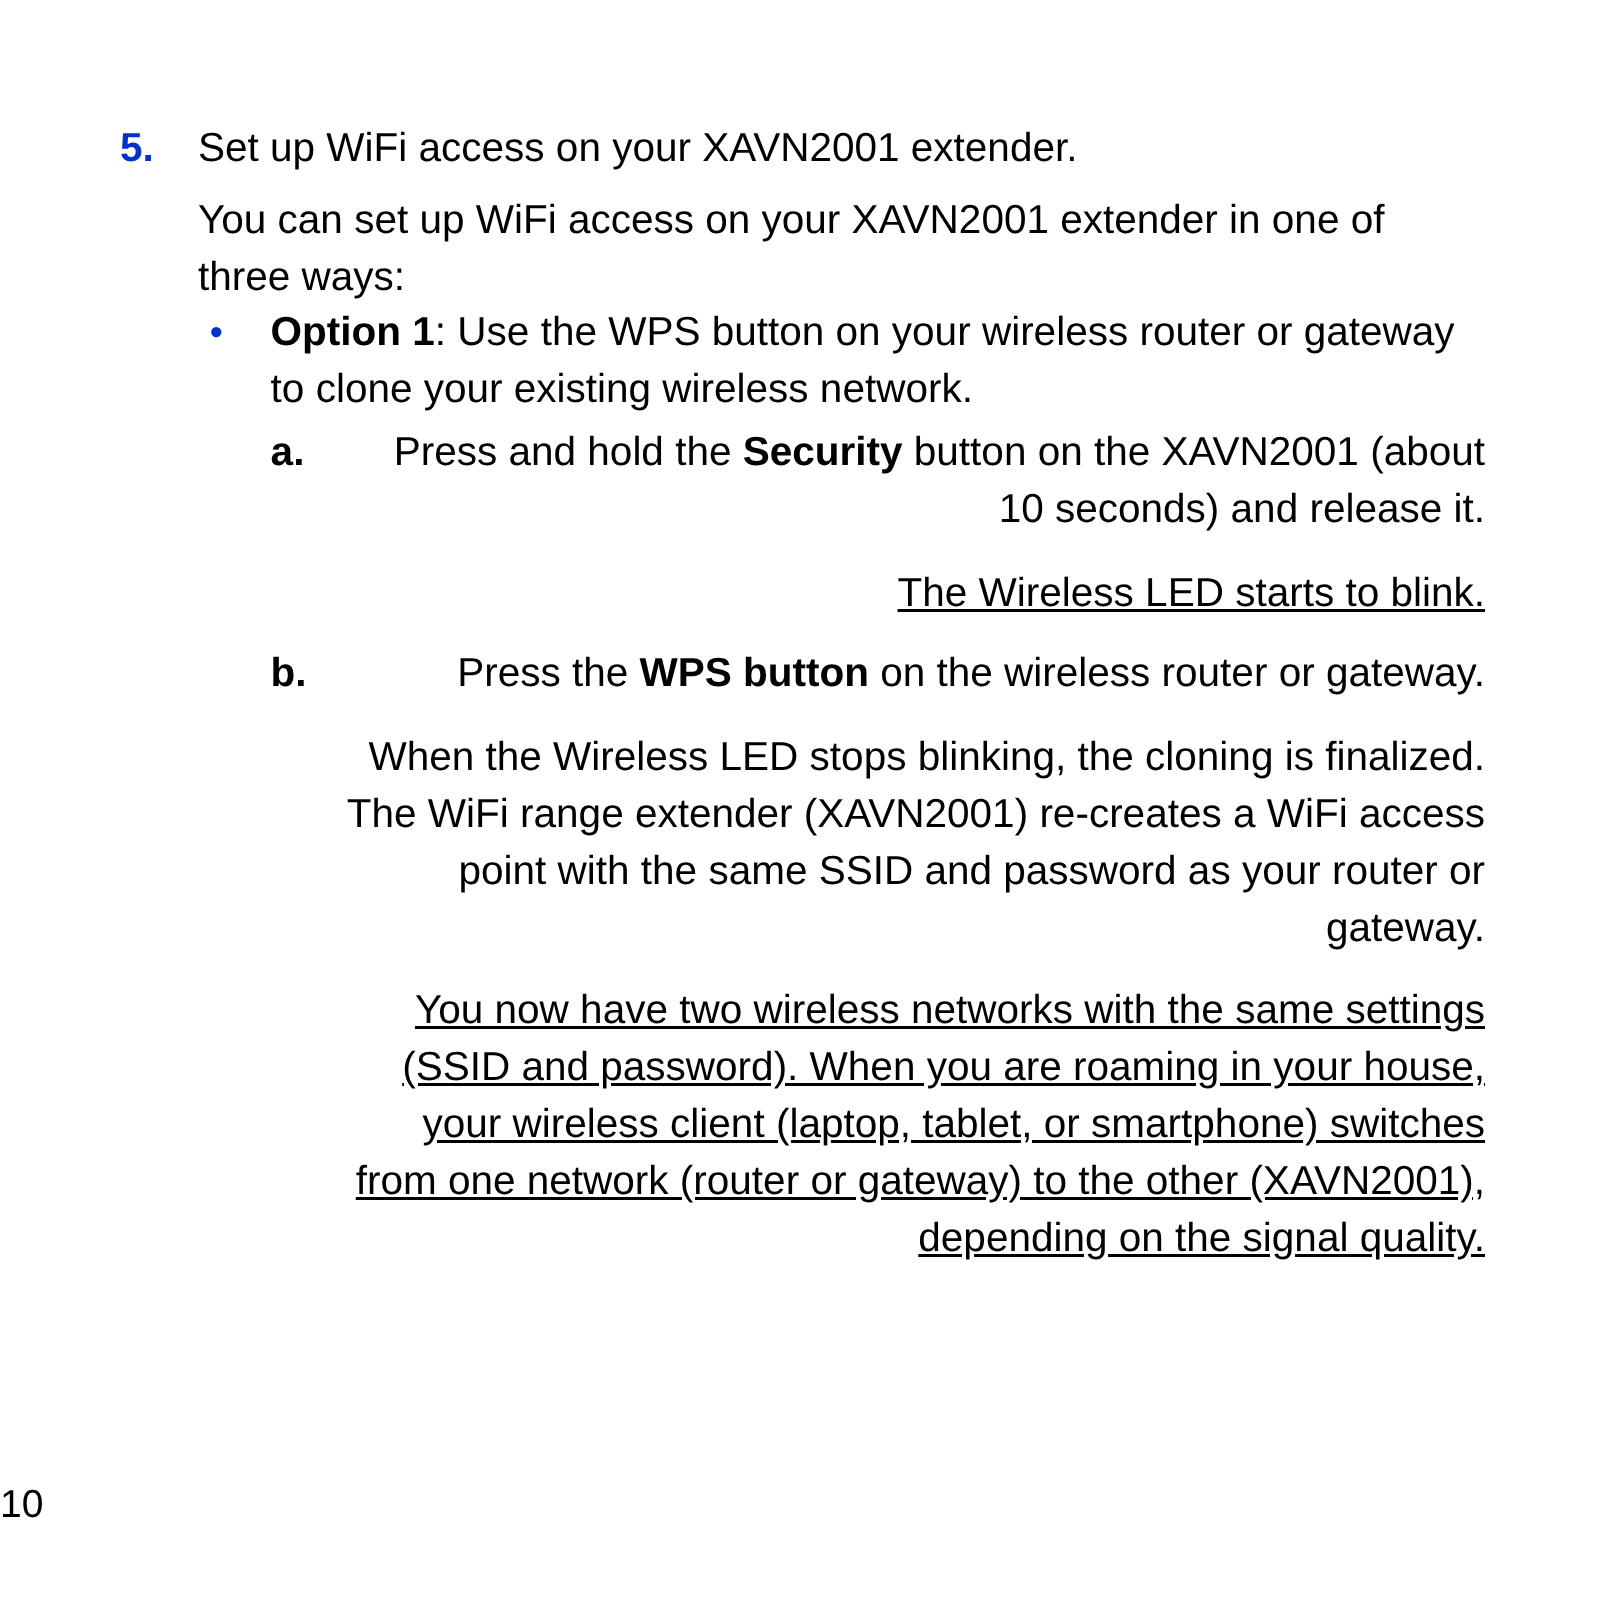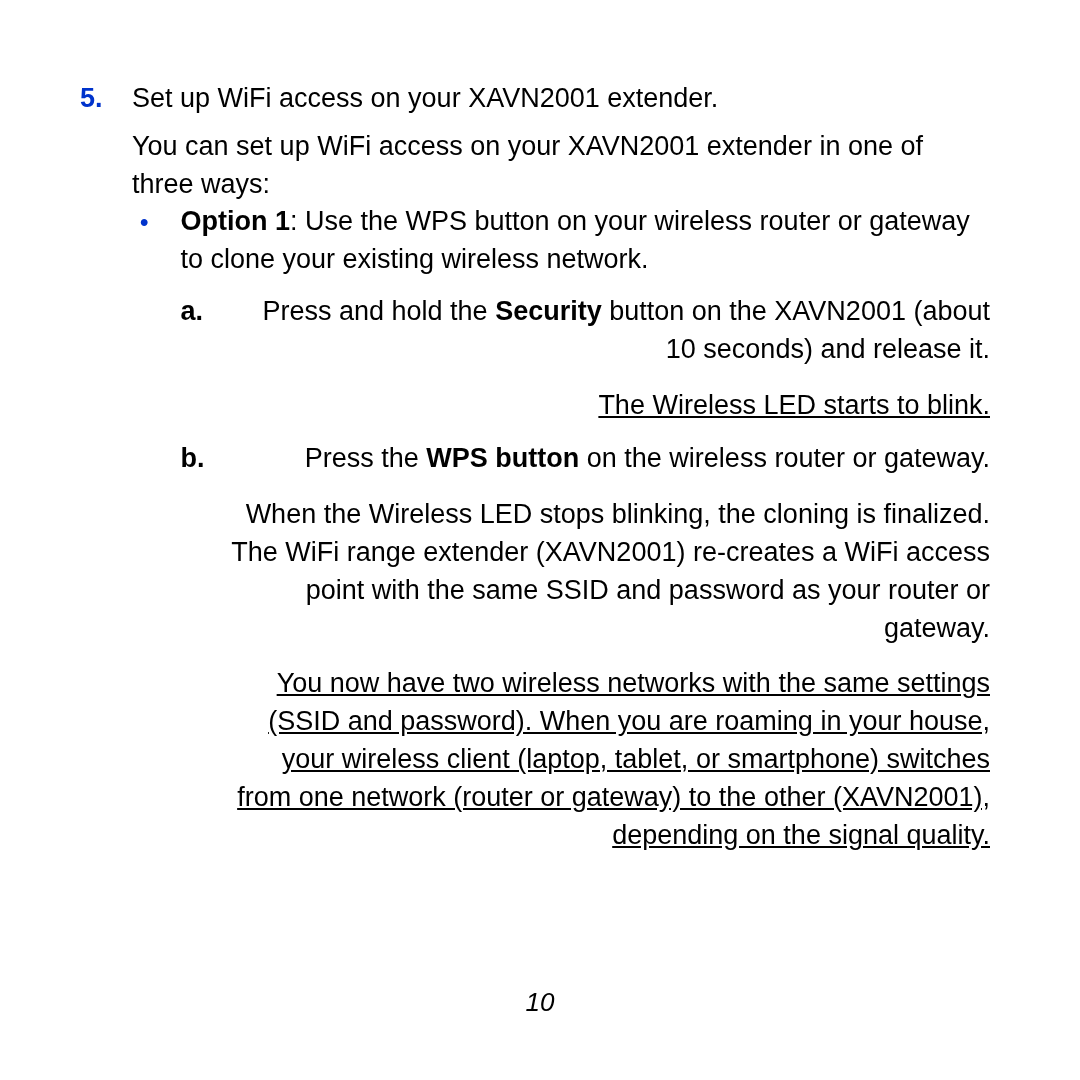--- a/index.html
+++ b/index.html
@@ -45,21 +45,21 @@
       color: #0033cc;
       font-weight: bold;
       flex-shrink: 0;
       font-size: 24px;
       line-height: 1.6;
     }
     .option-content {
       flex: 1;
     }
     .option-intro {
-      margin-bottom: 14px;
+      margin-bottom: 4px;
     }
     .substep {
       display: flex;
       gap: 24px;
       margin-bottom: 16px;
     }
     .substep-letter {
       font-weight: bold;
       flex-shrink: 0;
       min-width: 24px;
@@ -76,22 +76,20 @@
       text-decoration: underline;
     }
     .bold {
       font-weight: bold;
     }
     .page-number {
       position: absolute;
       bottom: 60px;
       left: 0;
       right: 0;
-      text-align: center;
-      font-style: italic;
       font-size: 26px;
     }
   </style>
 </head>
 <body>
 
 <div class="step-container">
   <div class="step-number">5.</div>
   <div class="step-content">
     <div class="step-title">Set up WiFi access on your XAVN2001 extender.</div>

